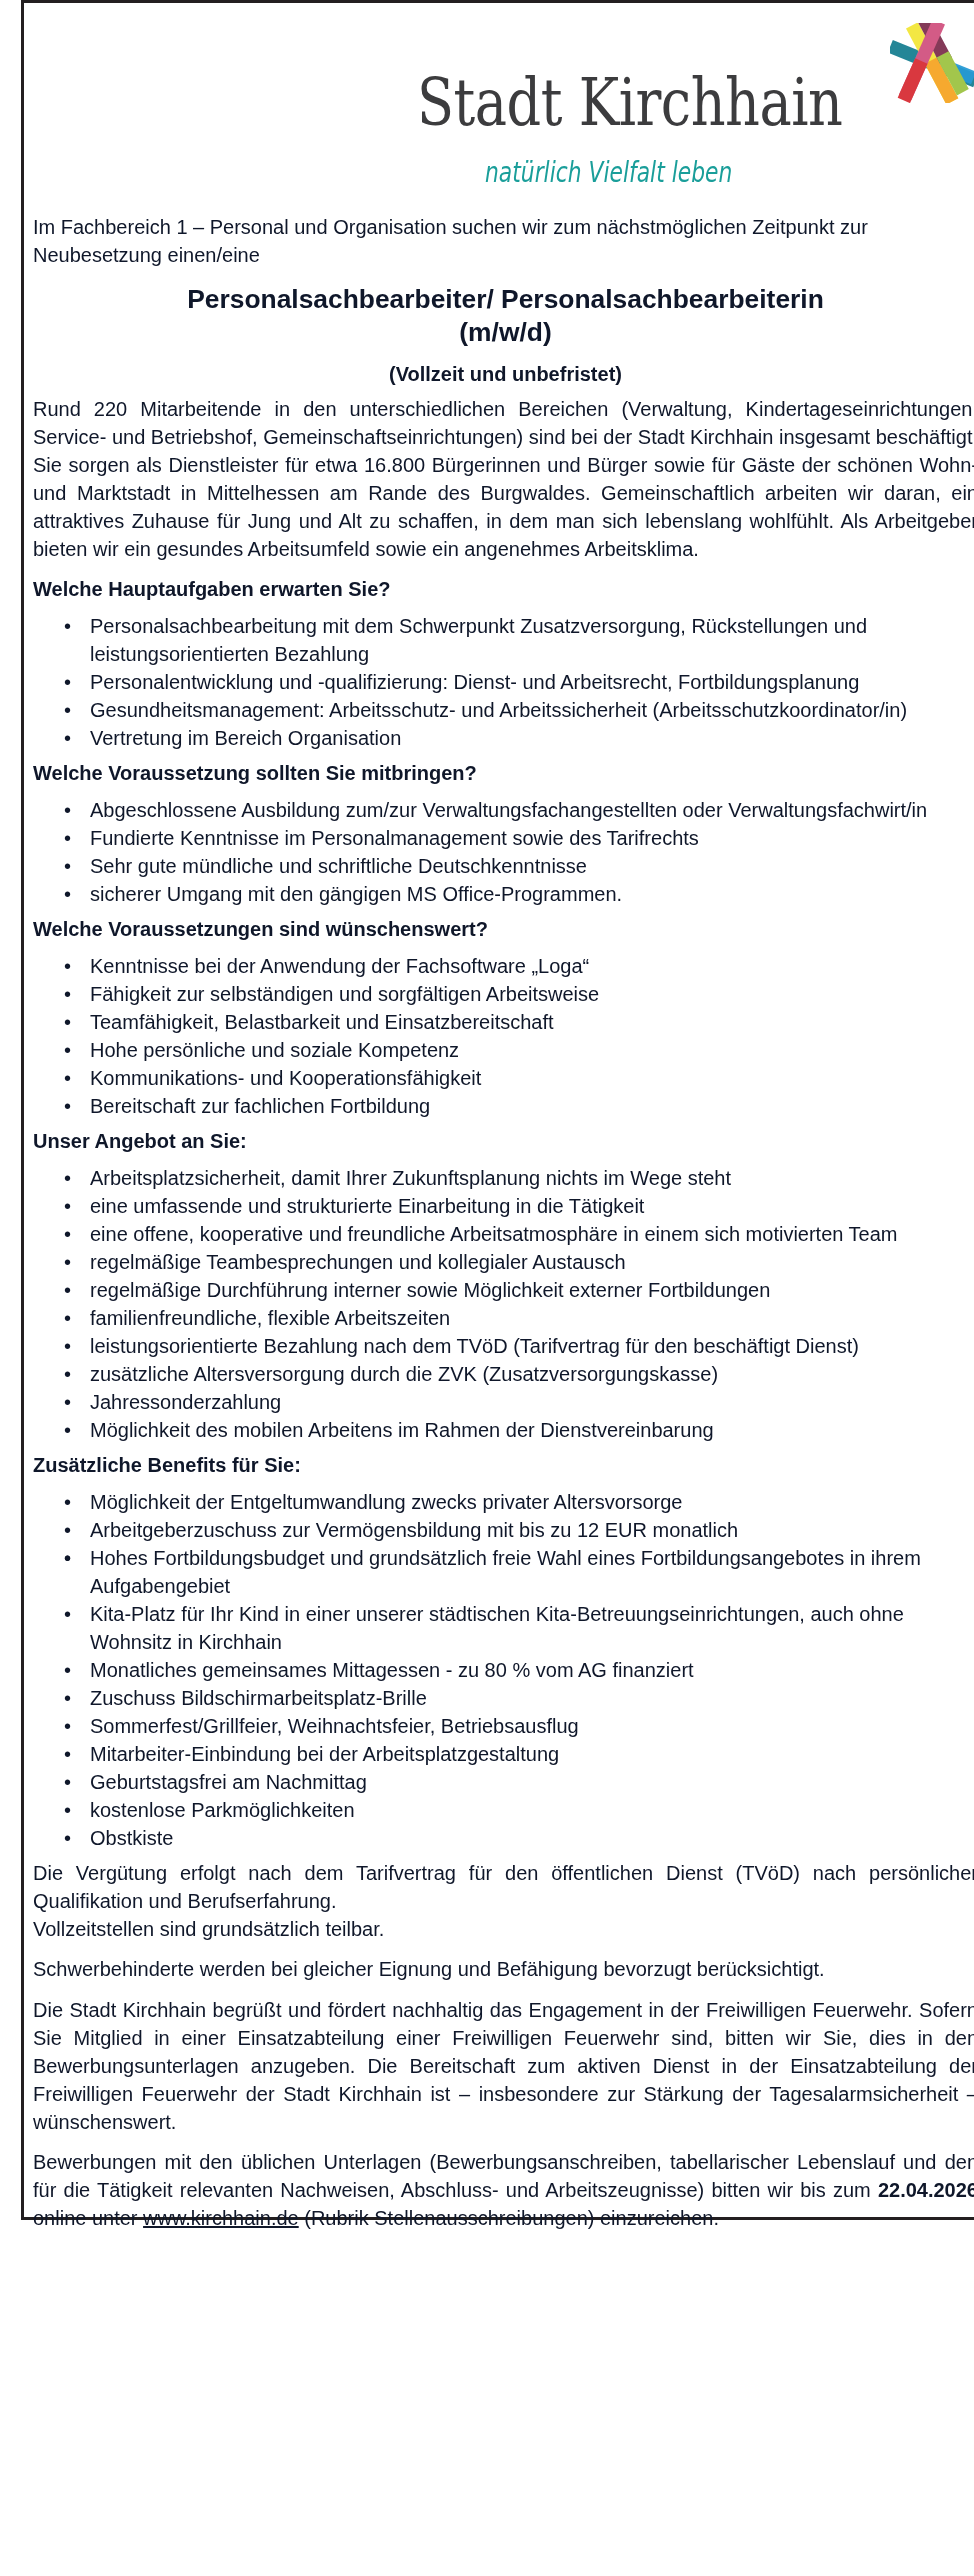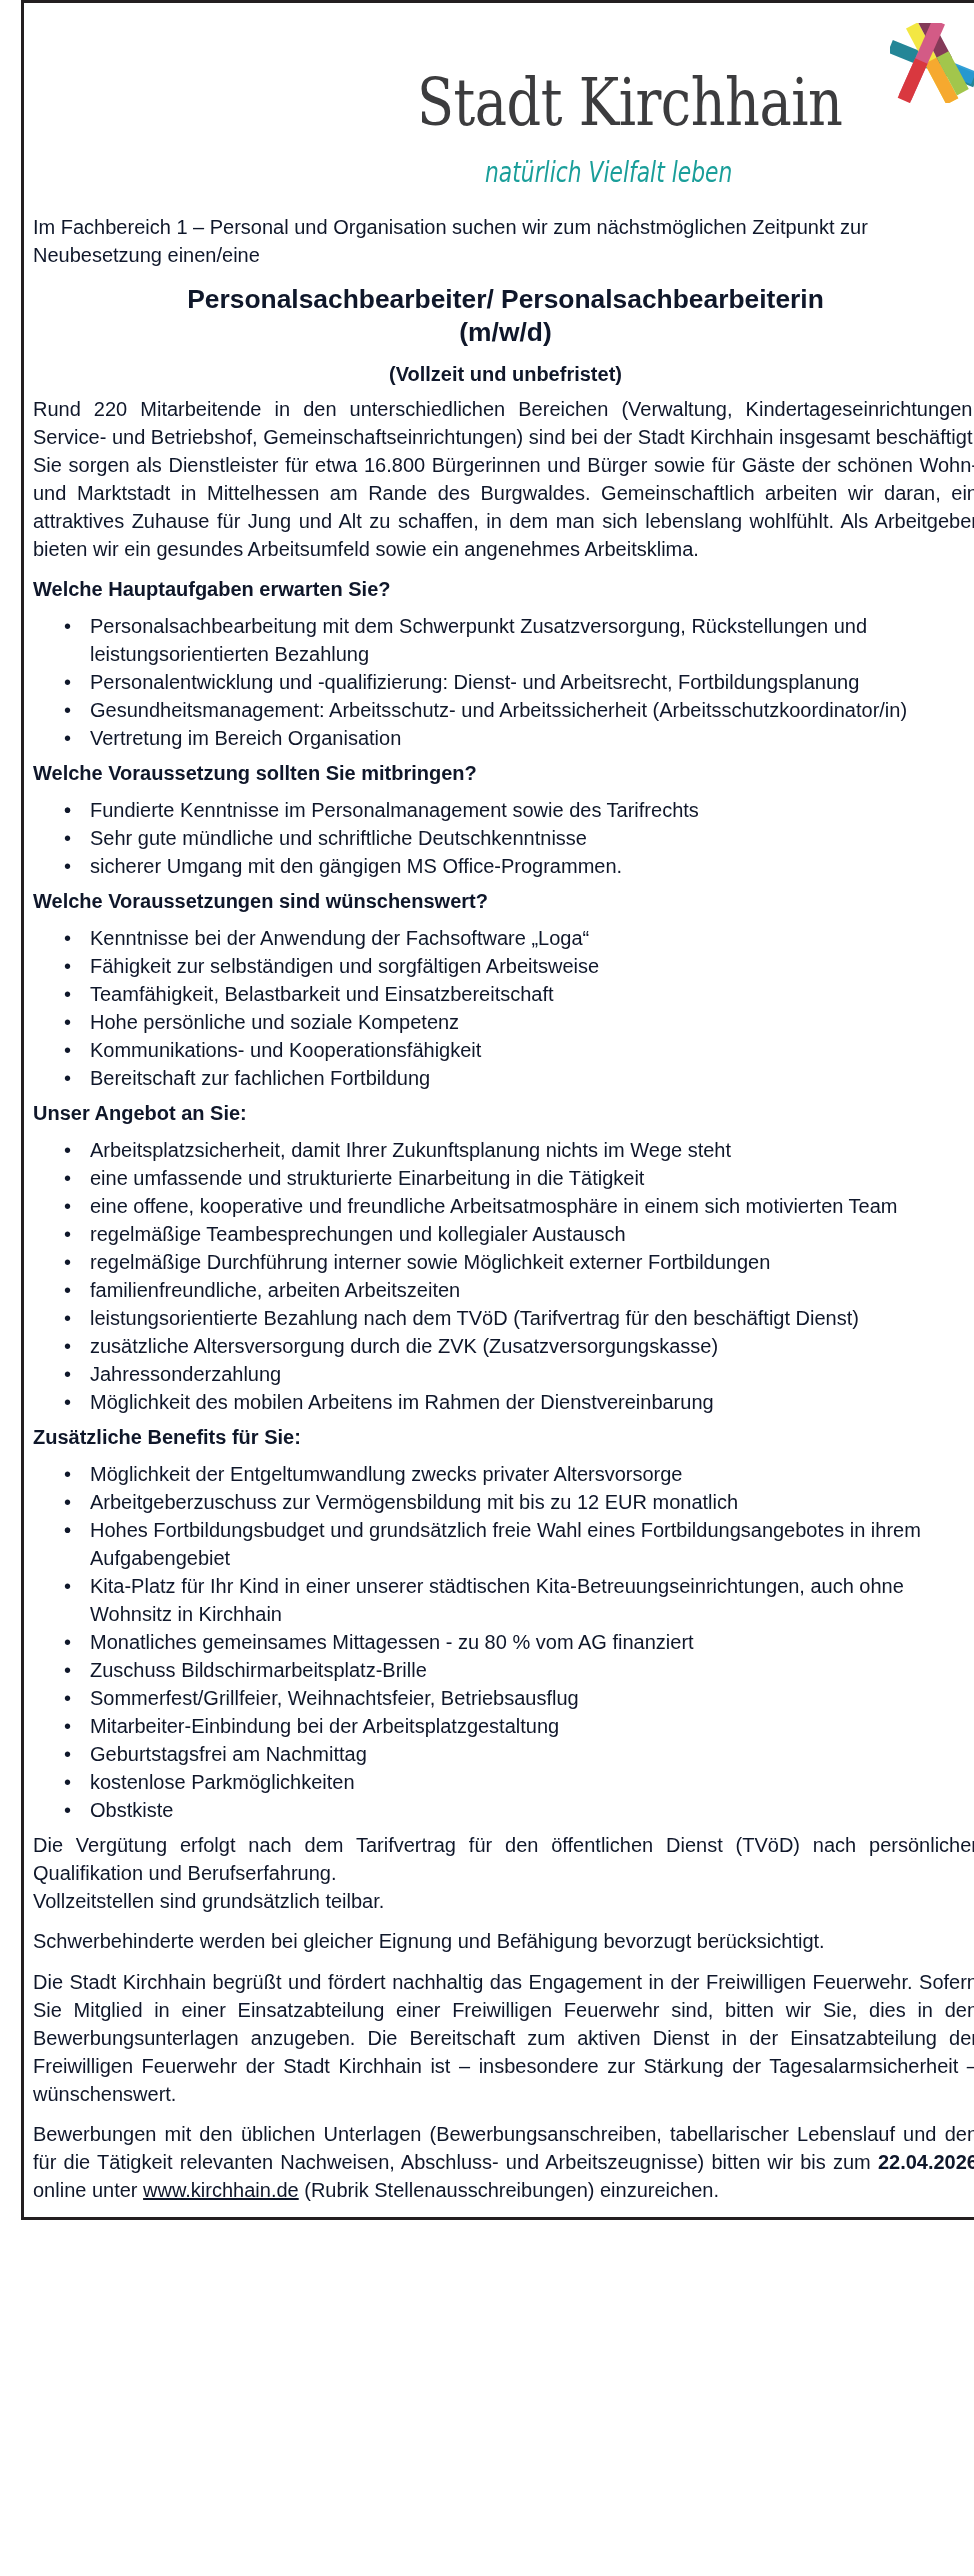--- a/index.html
+++ b/index.html
@@ -94,21 +94,21 @@
     <p class="section-head">Welche Hauptaufgaben erwarten Sie?</p>
     <ul class="bullets">
       <li><span class="dot">•</span><span>Personalsachbearbeitung mit dem Schwerpunkt Zusatzversorgung, Rückstellungen und leistungsorientierten Bezahlung</span></li>
       <li><span class="dot">•</span><span>Personalentwicklung und -qualifizierung: Dienst- und Arbeitsrecht, Fortbildungsplanung</span></li>
       <li><span class="dot">•</span><span>Gesundheitsmanagement: Arbeitsschutz- und Arbeitssicherheit (Arbeitsschutzkoordinator/in)</span></li>
       <li><span class="dot">•</span><span>Vertretung im Bereich Organisation</span></li>
     </ul>
 
     <p class="section-head">Welche Voraussetzung sollten Sie mitbringen?</p>
     <ul class="bullets">
-      <li><span class="dot">•</span></li>
+      <li><span class="dot">•</span><span>Abgeschlossene Ausbildung zum/zur Verwaltungsfachangestellten oder Verwaltungsfachwirt/in</span></li>
       <li><span class="dot">•</span><span>Fundierte Kenntnisse im Personalmanagement sowie des Tarifrechts</span></li>
       <li><span class="dot">•</span><span>Sehr gute mündliche und schriftliche Deutschkenntnisse</span></li>
       <li><span class="dot">•</span><span>sicherer Umgang mit den gängigen MS Office-Programmen.</span></li>
     </ul>
 
     <p class="section-head">Welche Voraussetzungen sind wünschenswert?</p>
     <ul class="bullets">
       <li><span class="dot">•</span><span>Kenntnisse bei der Anwendung der Fachsoftware „Loga“</span></li>
       <li><span class="dot">•</span><span>Fähigkeit zur selbständigen und sorgfältigen Arbeitsweise</span></li>
       <li><span class="dot">•</span><span>Teamfähigkeit, Belastbarkeit und Einsatzbereitschaft</span></li>
@@ -117,21 +117,21 @@
       <li><span class="dot">•</span><span>Bereitschaft zur fachlichen Fortbildung</span></li>
     </ul>
 
     <p class="section-head">Unser Angebot an Sie:</p>
     <ul class="bullets">
       <li><span class="dot">•</span><span>Arbeitsplatzsicherheit, damit Ihrer Zukunftsplanung nichts im Wege steht</span></li>
       <li><span class="dot">•</span><span>eine umfassende und strukturierte Einarbeitung in die Tätigkeit</span></li>
       <li><span class="dot">•</span><span>eine offene, kooperative und freundliche Arbeitsatmosphäre in einem sich motivierten Team</span></li>
       <li><span class="dot">•</span><span>regelmäßige Teambesprechungen und kollegialer Austausch</span></li>
       <li><span class="dot">•</span><span>regelmäßige Durchführung interner sowie Möglichkeit externer Fortbildungen</span></li>
-      <li><span class="dot">•</span><span>familienfreundliche, arbeiten Arbeitszeiten</span></li>
+      <li><span class="dot">•</span><span>familienfreundliche, flexible Arbeitszeiten</span></li>
       <li><span class="dot">•</span><span>leistungsorientierte Bezahlung nach dem TVöD (Tarifvertrag für den beschäftigt Dienst)</span></li>
       <li><span class="dot">•</span><span>zusätzliche Altersversorgung durch die ZVK (Zusatzversorgungskasse)</span></li>
       <li><span class="dot">•</span><span>Jahressonderzahlung</span></li>
       <li><span class="dot">•</span><span>Möglichkeit des mobilen Arbeitens im Rahmen der Dienstvereinbarung</span></li>
     </ul>
 
     <p class="section-head">Zusätzliche Benefits für Sie:</p>
     <ul class="bullets">
       <li><span class="dot">•</span><span>Möglichkeit der Entgeltumwandlung zwecks privater Altersvorsorge</span></li>
       <li><span class="dot">•</span><span>Arbeitgeberzuschuss zur Vermögensbildung mit bis zu 12 EUR monatlich</span></li>

